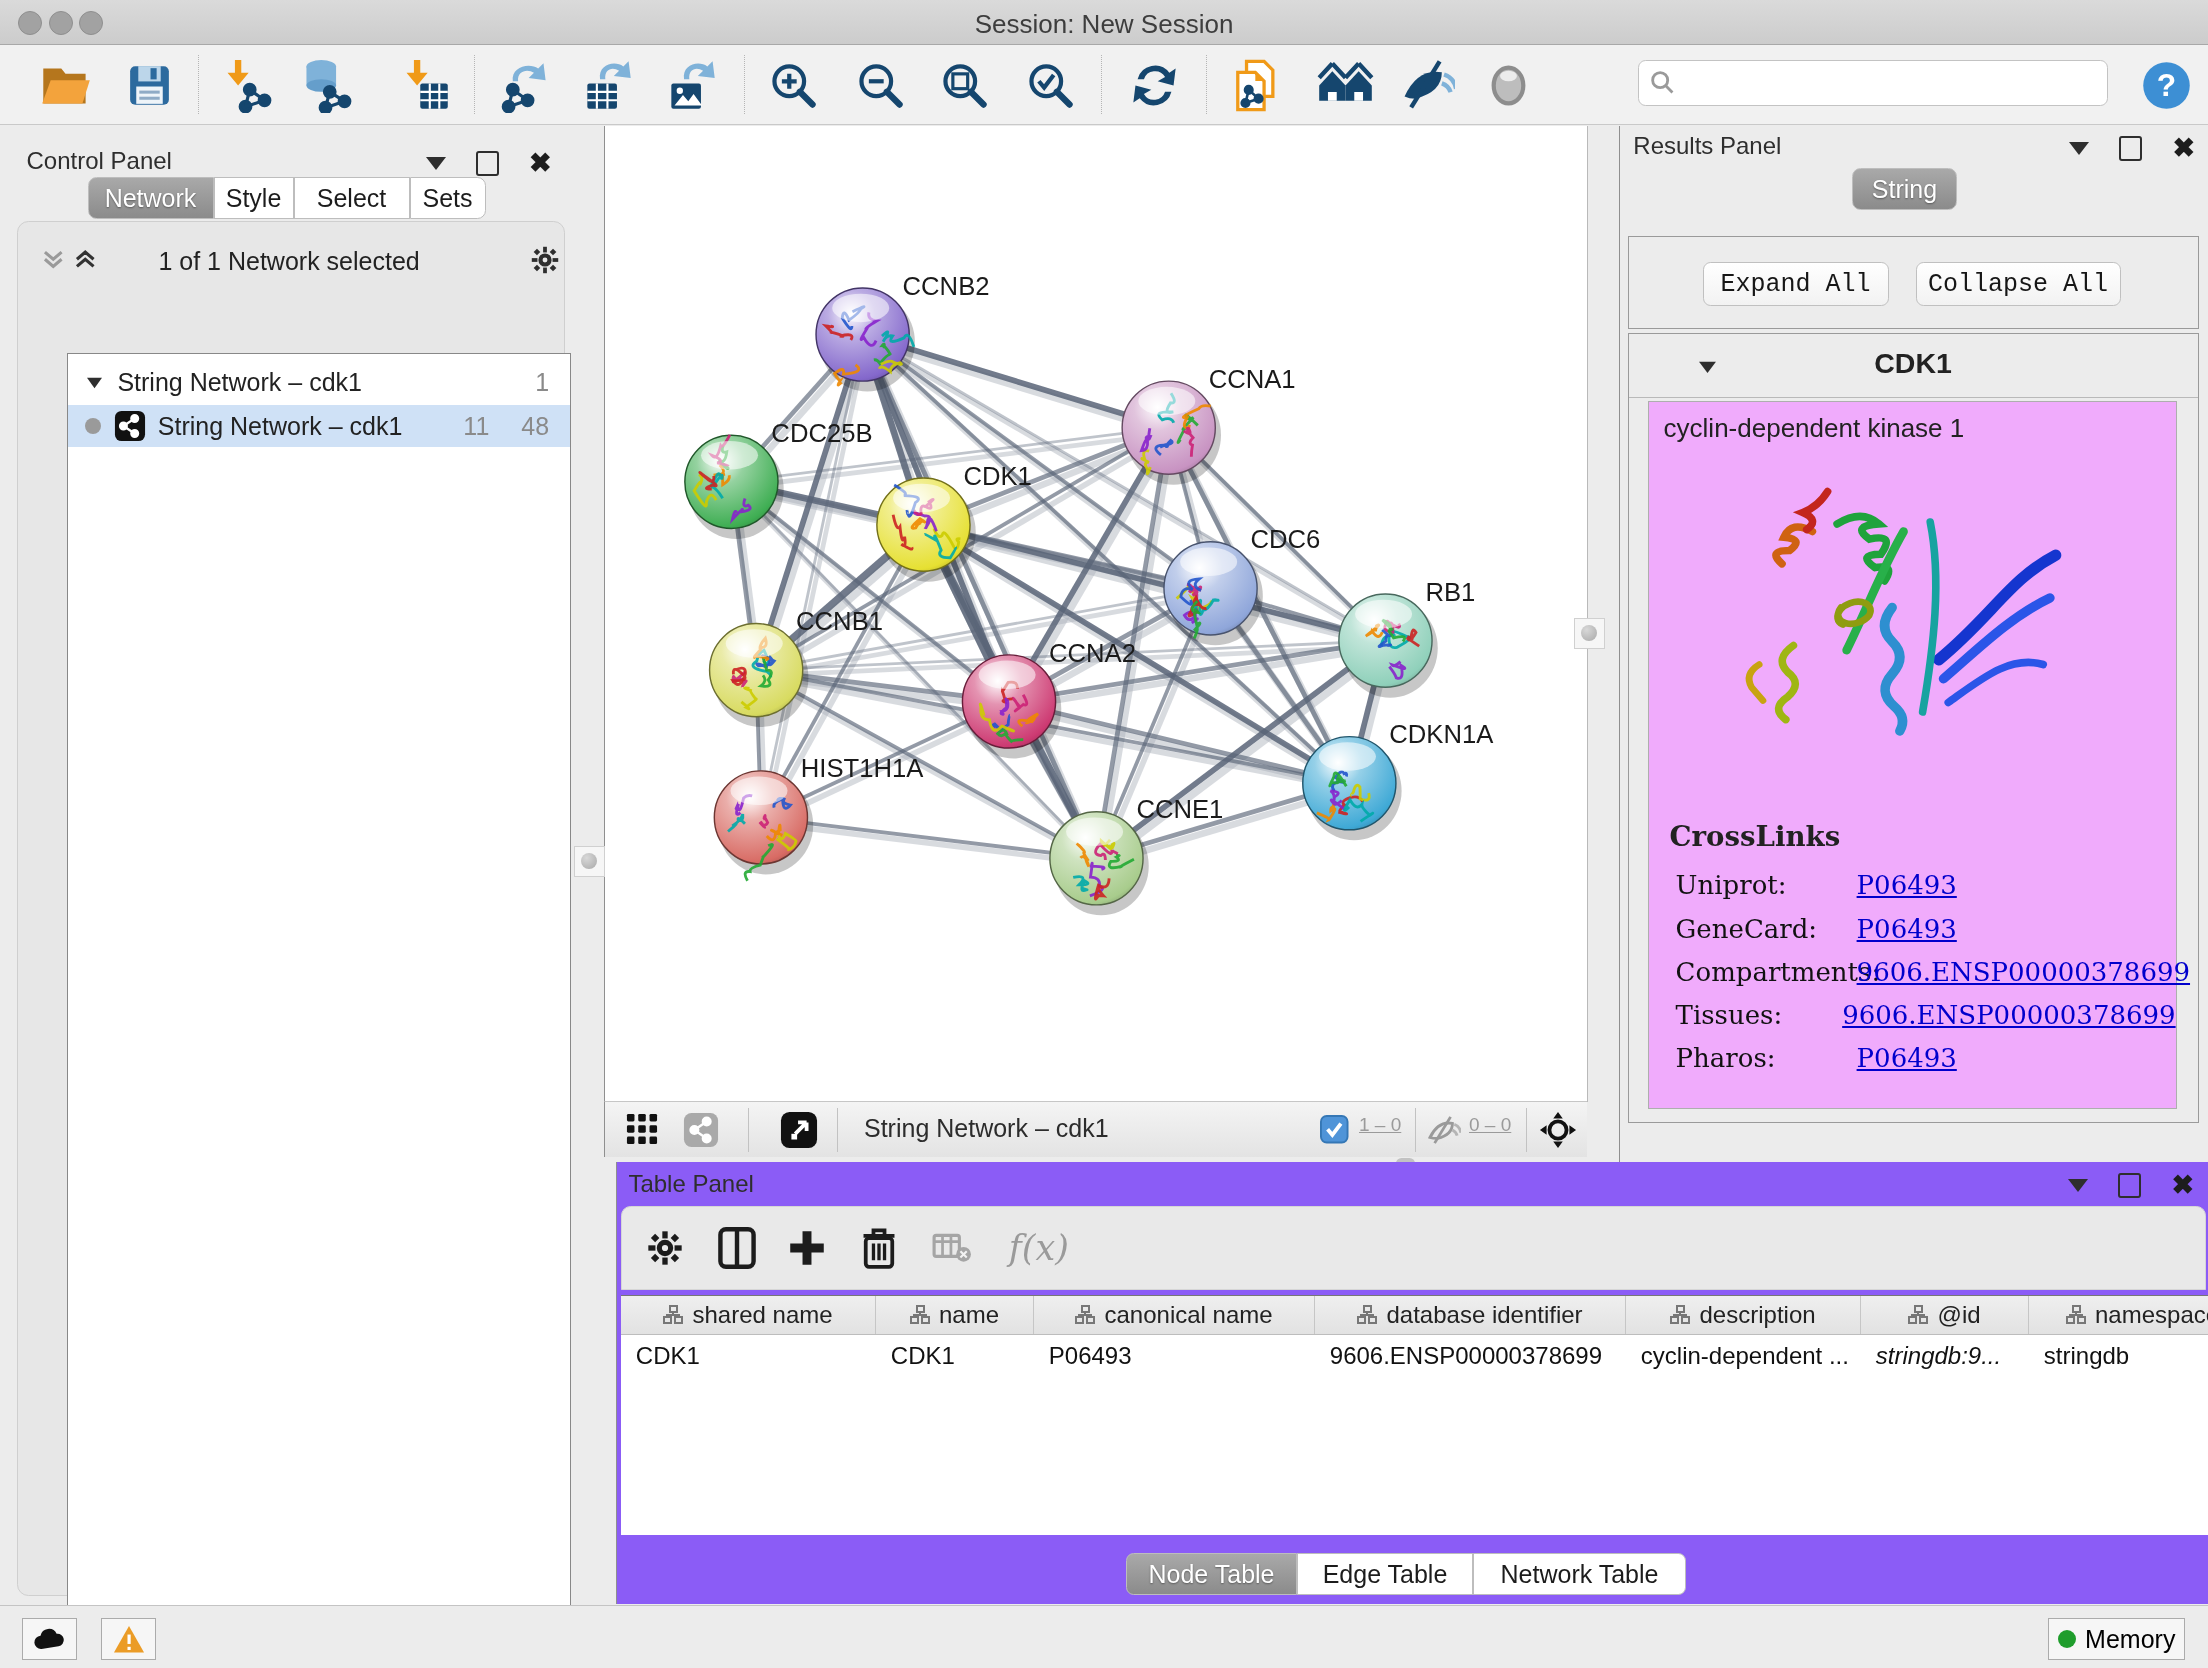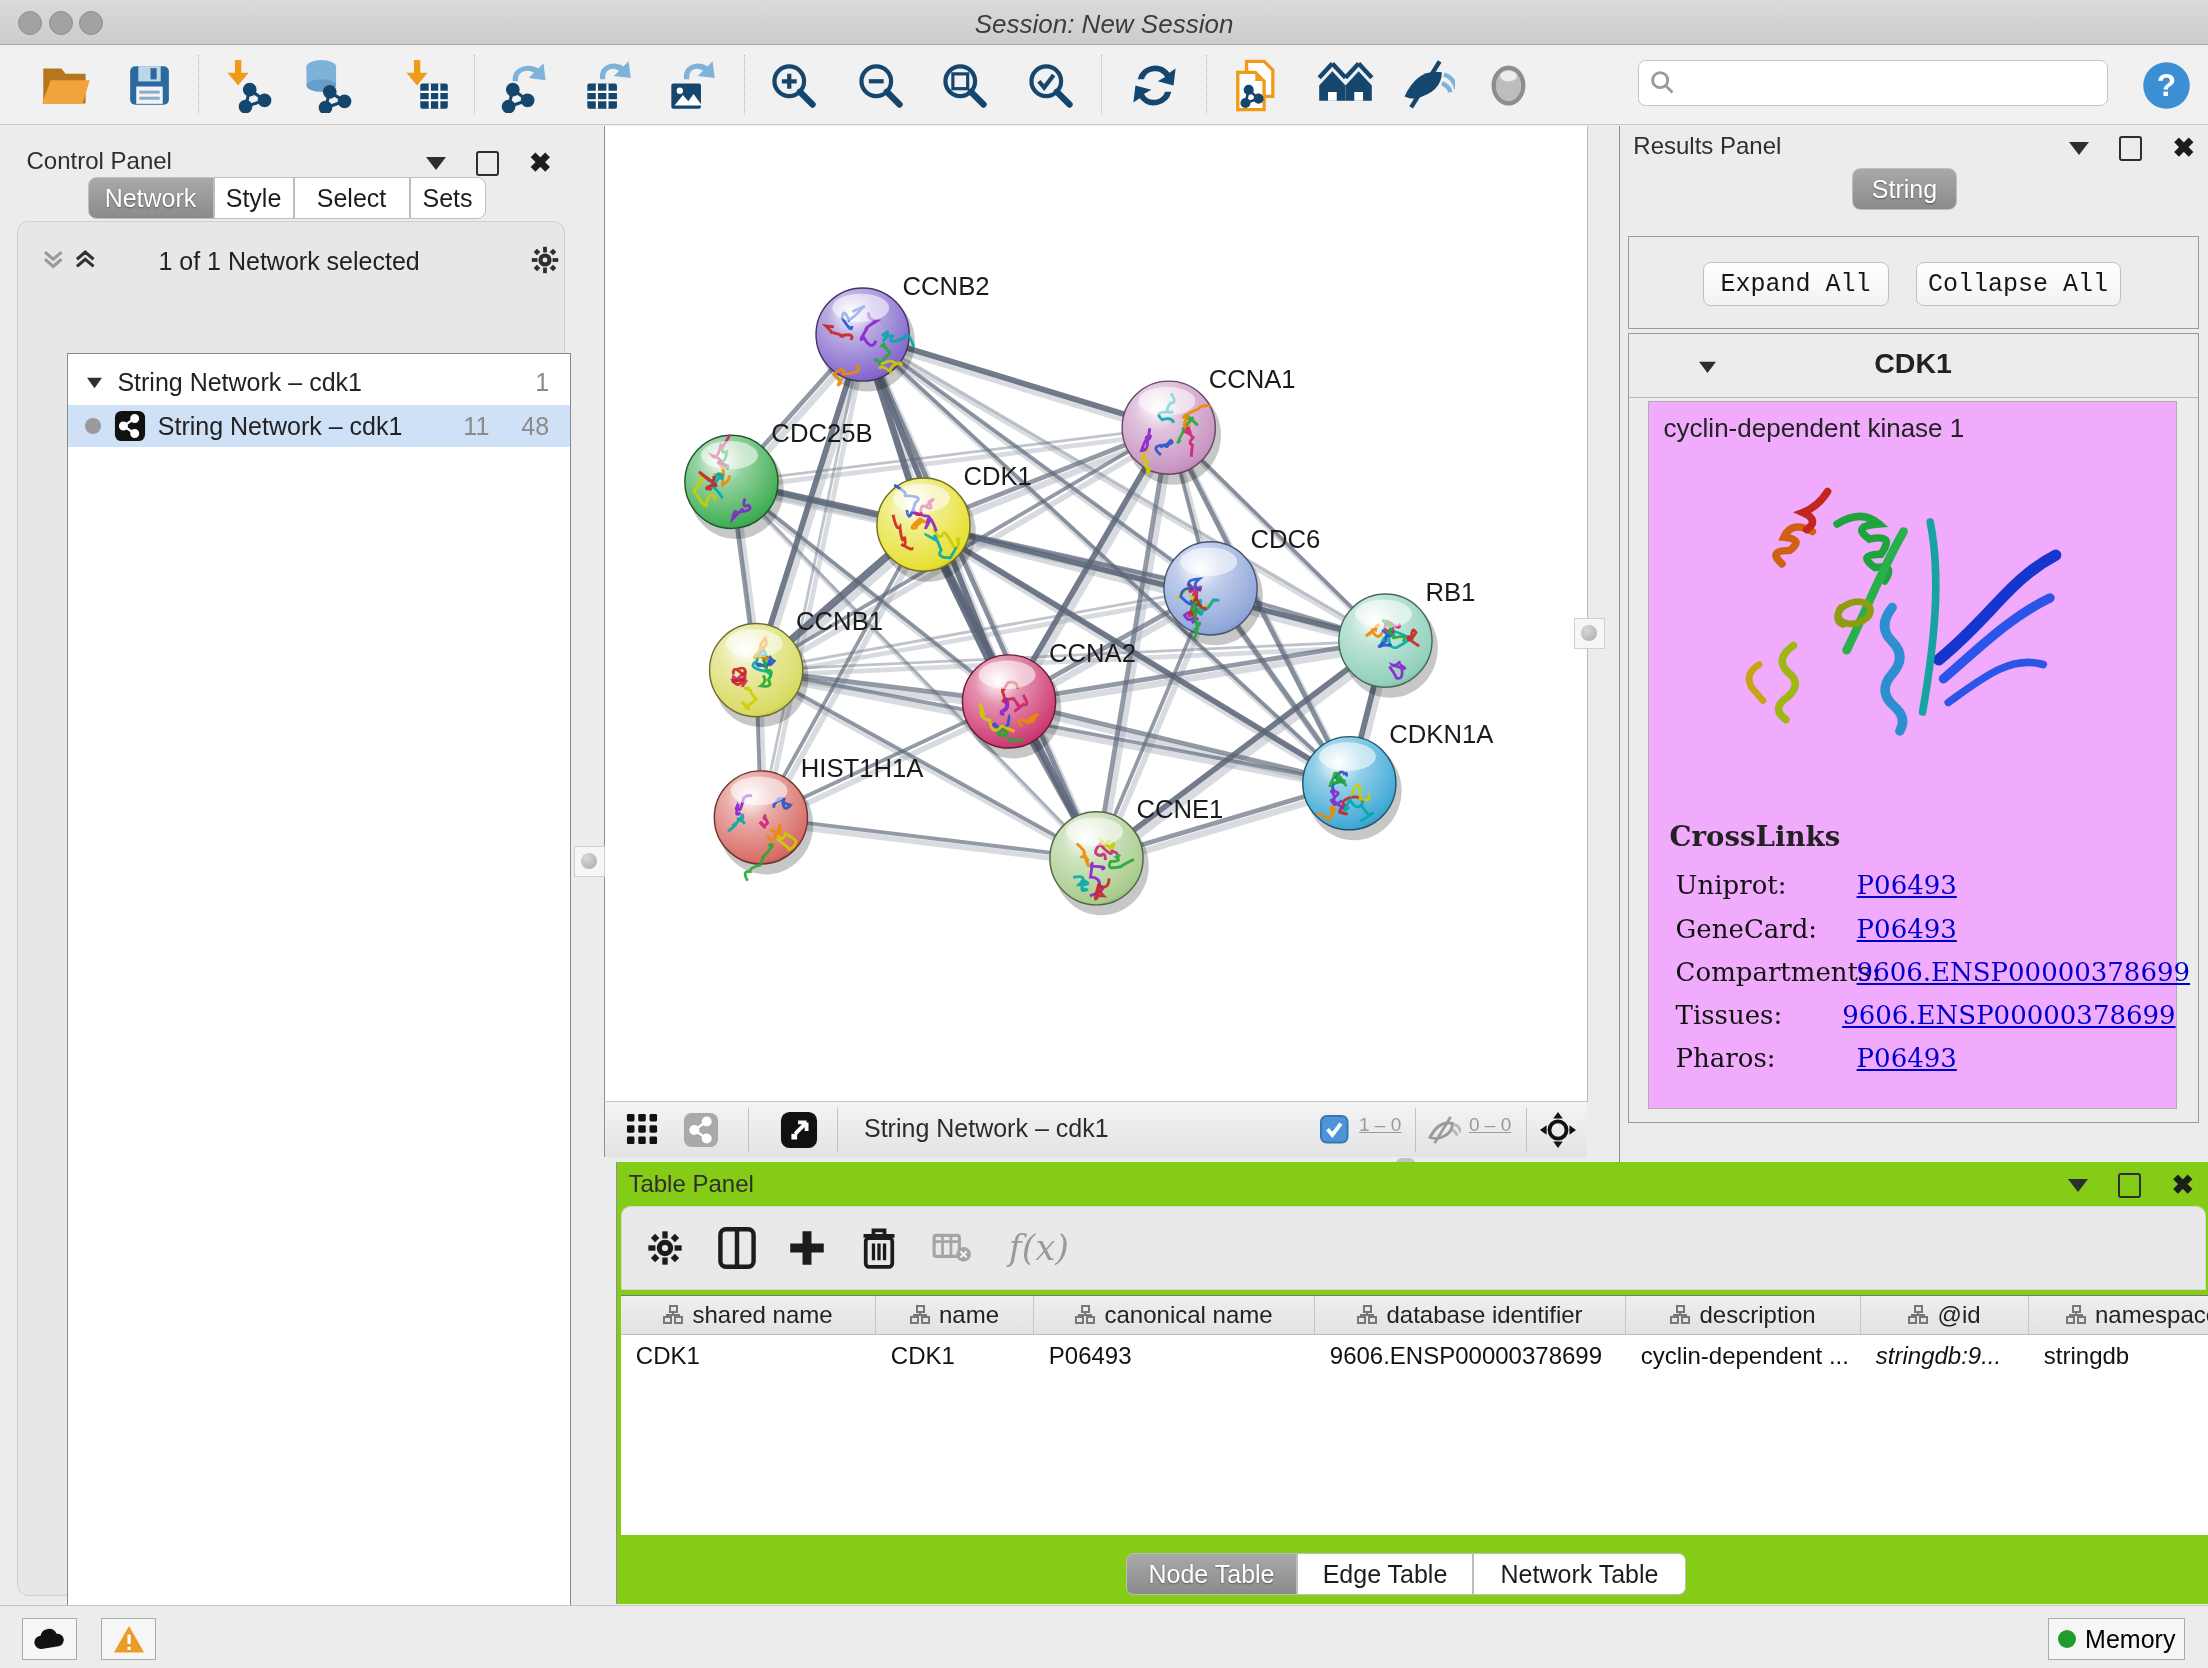--- a/index.html
+++ b/index.html
@@ -1,20 +1,20 @@
 <!DOCTYPE html>
 <html style="font-size:15px"><head>
 <meta charset="utf-8">
 <style>
   html,body{margin:0;padding:0;background:#e2e2e2;}
   #app{position:relative;width:2208px;height:1668px;background:#ececec;font-family:"Liberation Sans",sans-serif;overflow:hidden;color:#222;}
   
   .titlebar{position:absolute;left:0;top:0;width:2208px;height:44px;background:linear-gradient(#dadada,#cccccc);border-bottom:1px solid #a8a8a8;}
   .tl{position:absolute;top:10.5px;width:22px;height:22px;border-radius:50%;background:#a2a2a2;border:1px solid #8f8f8f;}
-  .wtitle{position:absolute;left:0;right:0;top:8.6px;text-align:center;font-size:26px;color:#3d3d3d;font-style:italic;}
+  .wtitle{position:absolute;left:0;right:0;top:8.6px;text-align:center;font-size:26px;color:#3d3d3d;}
   
   .toolbar{position:absolute;left:0;top:45px;width:2208px;height:79px;background:#f1f1f1;border-bottom:1.9px solid #c9c9c9;}
   .tbtn{position:absolute;top:8.6px;width:65px;height:63px;background:none;border:none;padding:0;display:flex;align-items:center;justify-content:center;cursor:pointer;}
   .tsep{position:absolute;top:9.5px;height:59px;width:0;border-left:1.9px dotted #b5b5b5;}
   .searchbox{position:absolute;left:1638px;top:15px;width:468px;height:44px;background:#fff;border:1.9px solid #c3c3c3;border-radius:7.6px;display:flex;align-items:center;}
   .searchbox input{border:none;outline:none;flex:1;font-size:24px;font-family:"Liberation Sans",sans-serif;background:transparent;}
   
   .ptitle{position:absolute;font-size:24px;color:#2e2e2e;}
   .wicons{position:absolute;display:flex;gap:30px;align-items:center;}
   .wicons .tri{width:0;height:0;border-left:10.5px solid transparent;border-right:10.5px solid transparent;border-top:13.3px solid #2e2e2e;}
@@ -43,21 +43,21 @@
   .rp-btnbox{position:absolute;left:7.6px;top:110px;width:569px;height:91px;border:1.9px solid #9a9a9a;background:#ececec;}
   .rbtn{position:absolute;top:25px;height:44px;background:linear-gradient(#ffffff,#f2f2f2);border:1px solid #c0c0c0;border-radius:7.6px;font-size:25px;font-family:Liberation Mono, monospace;color:#161616;}
   .rp-main{position:absolute;left:7.6px;top:207px;width:569px;height:788px;border:1.9px solid #9a9a9a;background:#ececec;}
   .gene-hdr{position:absolute;left:0;top:0;width:100%;height:63px;border-bottom:1.9px solid #b9b9b9;}
   .gene-box{position:absolute;left:19px;top:67px;width:527px;height:706px;border:1.9px solid #aeaeae;background:#f0abfc;}
   .xl{font-family:"DejaVu Serif","Liberation Serif",serif;}
   .xl-row{display:flex;font-size:26px;margin:13.3px 0 13.3px 27px;}
   .xl-row .lab{width:181px;color:#111;}
   .xl-row a{color:#0000cc;text-decoration:underline;}
   
-  .tpanel{position:absolute;left:616px;top:1162px;width:1592px;height:442px;background:#84cc16;border-left:1.9px solid #8f8f8f;}
+  .tpanel{position:absolute;left:616px;top:1162px;width:1592px;height:442px;background:#8b5cf6;border-left:1.9px solid #8f8f8f;}
   .tp-toolbox{position:absolute;left:3.8px;top:44px;width:1583px;height:82px;background:#e9e9e9;border:1px solid #d6d6d6;border-radius:9.5px 9.5px 0 0;}
   .tp-tbtn{position:absolute;top:11.4px;width:59px;height:59px;background:none;border:none;display:flex;align-items:center;justify-content:center;}
   .tblbox{position:absolute;left:3.8px;top:133px;width:1588px;height:239px;background:#fff;border-top:1.9px solid #777;}
   .th-row{position:absolute;left:0;top:0;height:38px;width:1636px;background:linear-gradient(#efefef,#e2e2e2);border-bottom:1px solid #bdbdbd;display:flex;}
   .th-cell{height:38px;display:flex;align-items:center;justify-content:center;gap:9.5px;font-size:24px;color:#222;border-right:1px solid #c6c6c6;box-sizing:border-box;}
   .td-row{position:absolute;left:0;top:39px;height:42px;width:1636px;display:flex;}
   .td-cell{height:42px;display:flex;align-items:center;font-size:24px;color:#111;padding-left:15px;box-sizing:border-box;}
   .hscroll{position:absolute;left:3.8px;top:345px;width:1585px;height:25px;background:#f3f3f3;border-top:1px solid #ddd;}
   .hthumb{position:absolute;left:7.6px;top:3.8px;width:164px;height:17px;border-radius:8.6px;background:#b9b9b9;}
   

